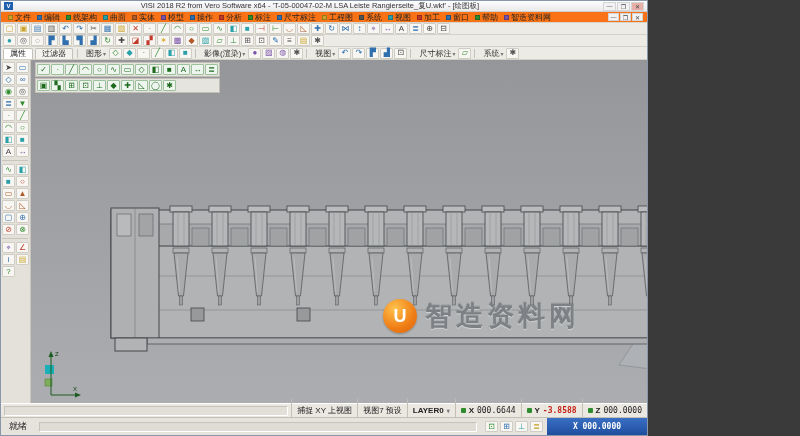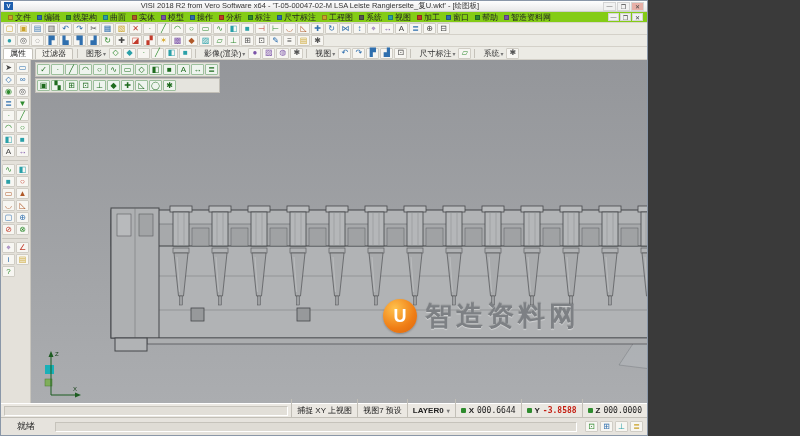--- a/index.html
+++ b/index.html
@@ -9,21 +9,21 @@
 
   
   .titlebar{height:11px;background:linear-gradient(#fefefe,#e9e9e9);display:flex;align-items:center;padding:0 3px;font-size:7.5px;border-bottom:1px solid #cfcfcf;color:#333;}
   .appico{width:9px;height:8px;background:#1e5fae;color:#fff;font-size:6px;font-weight:bold;display:flex;align-items:center;justify-content:center;margin-right:4px;}
   .titletext{flex:1;text-align:center;white-space:nowrap;overflow:hidden;}
   .wctrl{display:flex;gap:1px;}
   .wbtn{width:13px;height:9px;display:flex;align-items:center;justify-content:center;font-size:6px;color:#444;background:#f2f2f2;border:1px solid #d5d5d5;}
   .wbtn.close{background:#e7b0a8;}
 
   
-  .menubar{height:11px;background:#84cc16;display:flex;align-items:center;padding:0 4px;font-size:8px;border-bottom:1px solid #d8d5cd;}
+  .menubar{height:11px;background:#f97316;display:flex;align-items:center;padding:0 4px;font-size:8px;border-bottom:1px solid #d8d5cd;}
   .mi{display:flex;align-items:center;gap:2px;padding:0 3px;height:100%;cursor:default;white-space:nowrap;}
   .sw{width:5px;height:5px;display:inline-block;border:0.5px solid rgba(0,0,0,.25);}
   .mdi{margin-left:auto;display:flex;gap:1px;}
   .mdi .wbtn{width:11px;height:8px;}
 
   
   .tbar{height:12px;background:#ecebe5;display:flex;align-items:center;padding:0 2px;gap:1px;border-bottom:1px solid #d4d1c9;}
   .tbar3{height:13px;}
   .ti{width:13px;height:11px;display:inline-flex;align-items:center;justify-content:center;font-size:8px;line-height:1;background:#f7f6f2;border:1px solid #d0cdc5;border-radius:1px;cursor:default;flex:0 0 auto;}
   .sep{width:1px;height:9px;background:#c5c2ba;margin:0 2px;flex:0 0 auto;}
@@ -63,21 +63,21 @@
   .statusA{position:absolute;left:0;right:0;bottom:18px;height:14px;background:#ebe8e2;border-top:1px solid #ffffff;display:flex;align-items:center;font-size:8px;}
   .statusA .msg{flex:1;height:10px;margin:0 3px;background:#e2dfd8;border:1px solid #c6c3bb;border-right-color:#fff;border-bottom-color:#fff;}
   .seg{display:flex;align-items:center;gap:3px;height:100%;padding:12px 5px;border-left:1px solid #c2bfb7;white-space:nowrap;}
   .seg .led{width:5px;height:5px;border-radius:1px;display:inline-block;}
   .layerseg{font-weight:bold;}
   .layerseg::after{content:"▾";font-size:6px;color:#777;}
   .mono{font-family:"DejaVu Sans Mono",monospace;font-size:8px;}
   .redval{color:#c41e12;font-weight:bold;}
 
   .statusB{position:absolute;left:0;right:0;bottom:0;height:18px;background:#e6e3dd;border-top:1px solid #c2bfb7;display:flex;align-items:center;font-size:9px;}
-  .statusB .ready{padding:0 16px;}
+  .statusB .ready{padding:0 8px;}
   .statusB .groove{flex:1;height:10px;margin:0 4px;background:#dfdcd5;border:1px solid #c6c3bb;border-right-color:#fff;border-bottom-color:#fff;}
   .chips{display:flex;gap:2px;padding:0 4px;}
   .bluebox{height:100%;min-width:100px;background:linear-gradient(#3a6fc4,#1e4e9e);color:#fff;font-weight:bold;display:flex;align-items:center;justify-content:center;padding:0 10px;}
 </style>
 </head>
 <body>
 
 <div class="win">
 
   <div class="titlebar">
@@ -562,15 +562,16 @@
 
   <div class="statusB">
     <span class="ready">就绪</span>
     <span class="groove"></span>
     <span class="chips">
         <span class="ti" style="color: rgb(46, 139, 46);">⊡</span>
         <span class="ti" style="color: rgb(47, 111, 174);">⊞</span>
         <span class="ti" style="color: rgb(42, 160, 168);">⊥</span>
         <span class="ti" style="color: rgb(202, 162, 42);">≣</span>
       </span>
+    <span class="bluebox mono">X 000.0000</span>
   </div>
 
 </div>
 
 </body></html>

